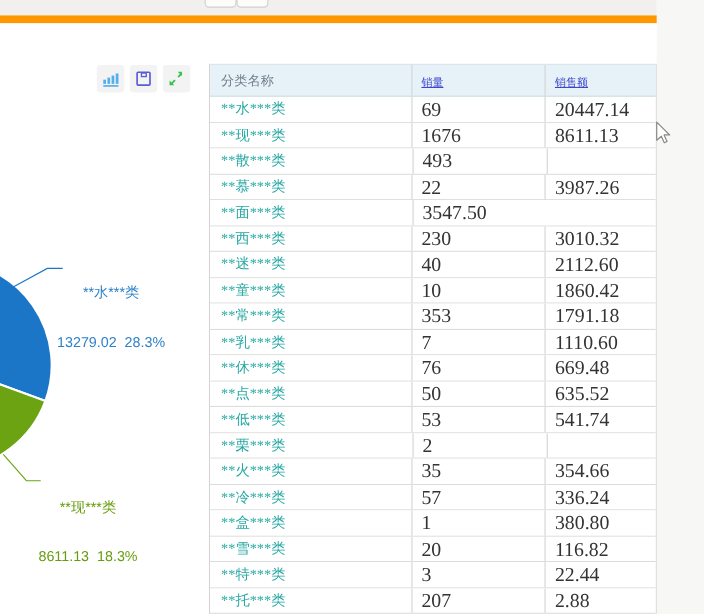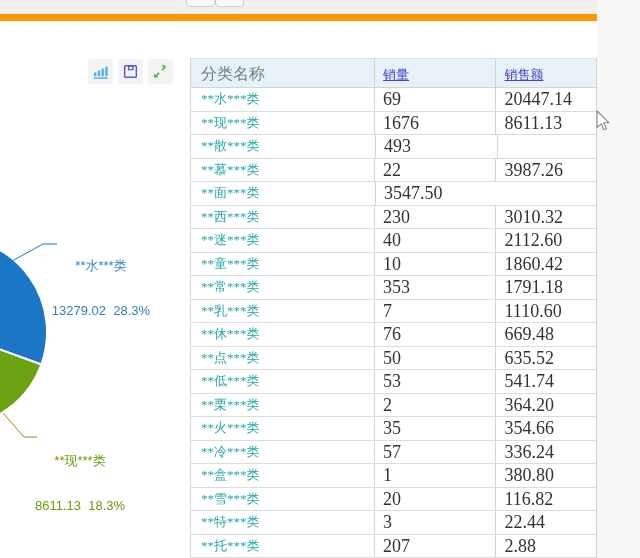--- a/index.html
+++ b/index.html
@@ -24,22 +24,22 @@
   .pie-label.green{left:20px;top:423px;width:120px;color:#669d0e;}
   
   .data-table{position:absolute;left:190px;top:58px;width:407px;
     border-left:1px solid #d3d3d3;border-right:1px solid #d3d3d3;border-top:1px solid #d9e2e8;
     box-sizing:border-box;font-family:"Liberation Serif",serif;}
   .thead{display:flex;height:29px;line-height:29px;background:#e7f2f8;border-bottom:1px solid #c9d6dd;box-sizing:border-box;}
   .tr{display:flex;height:23.5px;line-height:22.5px;border-bottom:1px solid #dcdcdc;box-sizing:border-box;background:#fff;}
   .c-name{width:185px;padding-left:10px;box-sizing:border-box;border-right:1px solid #d3d3d3;}
   .c-qty{width:122px;padding-left:8px;box-sizing:border-box;border-right:1px solid #d3d3d3;}
   .c-amt{width:100px;padding-left:8px;box-sizing:border-box;}
-  .th-name{color:#6e7d89;font-size:16px;}
-  .th-link{color:#3d46cf;text-decoration:underline;font-size:13px;cursor:pointer;}
+  .th-name{color:#6e7d89;font-size:12px;}
+  .th-link{color:#3d46cf;text-decoration:underline;font-size:10px;cursor:pointer;}
   .cell-name{color:#25a8a2;font-size:13px;overflow:hidden;}
   .cell-num{color:#333;font-size:18px;}
   
   .cursor{position:absolute;left:596px;top:110px;}
 </style>
 </head>
 <body>
 
 <div class="right-gutter"></div>
 
@@ -170,21 +170,20 @@
 
   <div class="tr">
     <div class="c-name cell-name">**低***类</div>
     <div class="c-qty cell-num">53</div>
     <div class="c-amt cell-num">541.74</div>
   </div>
 
   <div class="tr">
     <div class="c-name cell-name">**栗***类</div>
     <div class="c-qty cell-num">2</div>
-    <div class="c-amt cell-num">364.20</div>
   </div>
 
   <div class="tr">
     <div class="c-name cell-name">**火***类</div>
     <div class="c-qty cell-num">35</div>
     <div class="c-amt cell-num">354.66</div>
   </div>
 
   <div class="tr">
     <div class="c-name cell-name">**冷***类</div>

